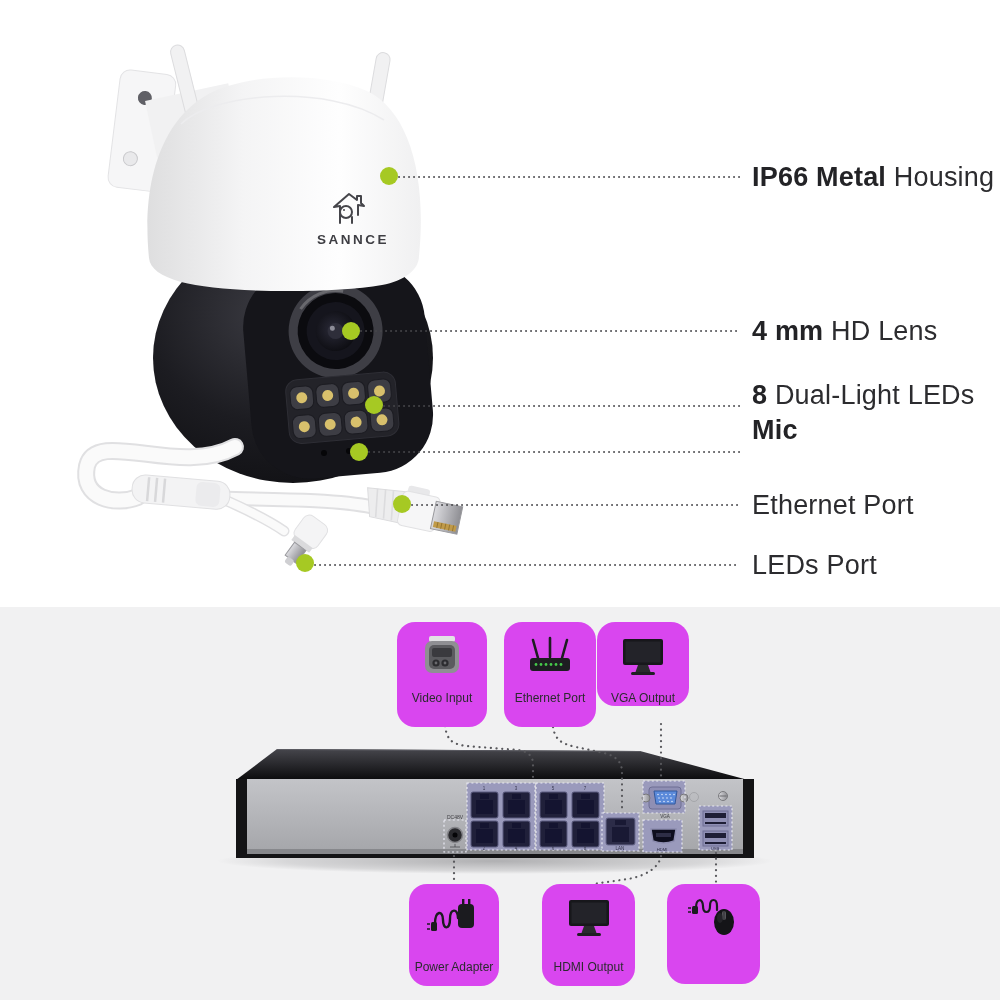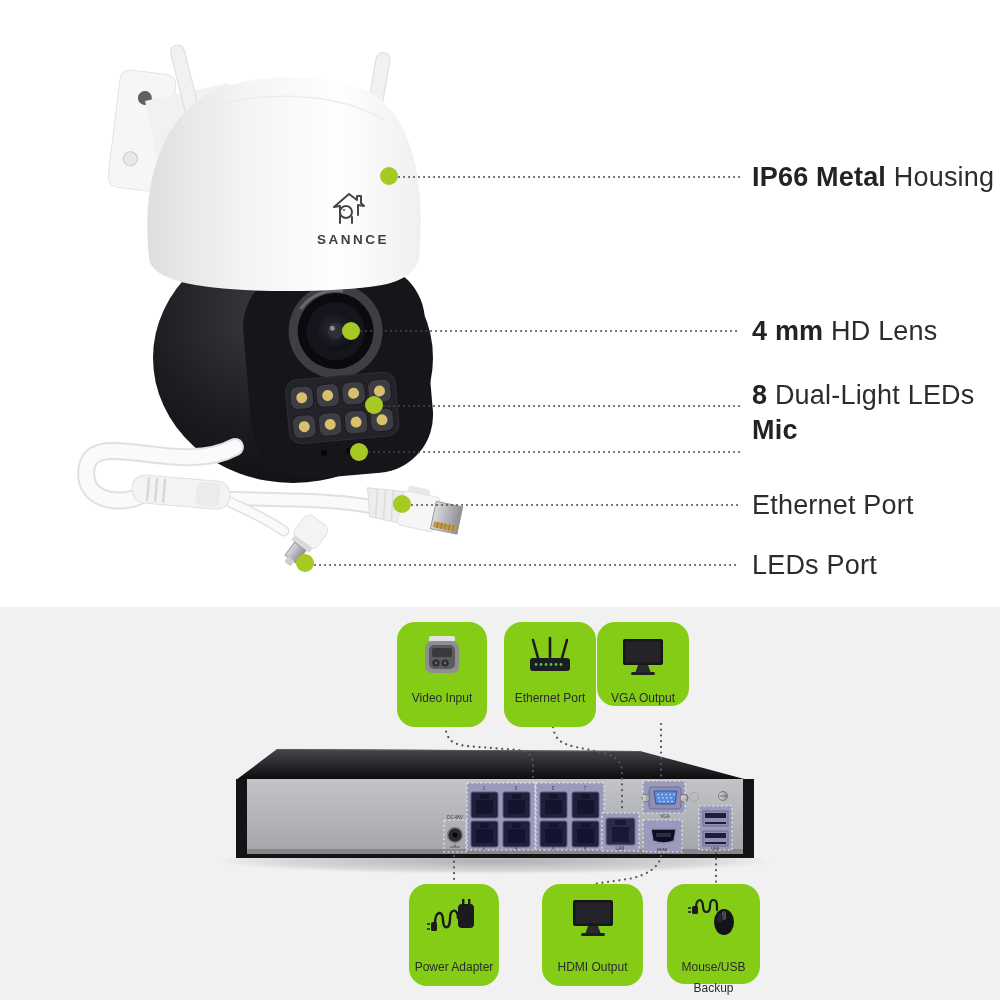--- a/index.html
+++ b/index.html
@@ -2,21 +2,21 @@
 <html><head>
 <meta charset="utf-8">
 <style>
   html,body{margin:0;padding:0;background:#ffffff;}
   .stage{position:relative;width:1000px;height:1000px;overflow:hidden;
          font-family:"Liberation Sans", sans-serif;background:#ffffff;}
   .bottom-section{position:absolute;left:0;top:607px;width:1000px;height:393px;background:#f1f1f2;}
   svg.artwork{position:absolute;left:0;top:0;}
   .callout{position:absolute;left:752px;font-size:27px;color:#2c2c2f;white-space:nowrap;line-height:26px;letter-spacing:.2px;}
   .callout b{font-weight:700;color:#232326;}
-  .card{position:absolute;background:#84cc16;border-radius:18px;}
+  .card{position:absolute;background:#d946ef;border-radius:18px;}
   .card .icon-wrap{position:absolute;left:0;top:10px;width:100%;display:flex;justify-content:center;}
   .card .card-label{position:absolute;left:-14px;right:-14px;text-align:center;font-size:12px;color:#2b2b2e;line-height:21px;}
   .card.top .card-label{top:66px;}
   .card.bot .card-label{top:54px;margin-top:19px;}
 </style>
 </head>
 <body>
 
 <div class="stage">
   <div class="bottom-section"></div>
@@ -344,21 +344,21 @@
         <path d="M8,30 C8,16 16,16 16,26 C16,36 23,36 23,25 C23,14 31,14 31,24" fill="none" stroke="#1b1b1f" stroke-width="2.4" stroke-linecap="round"></path>
         <rect x="4" y="28" width="6" height="9" rx="1.5" fill="#1b1b1f"></rect>
         <path d="M3,30 h-3 M3,35 h-3" stroke="#1b1b1f" stroke-width="1.6"></path>
         <rect x="31" y="10" width="16" height="24" rx="4" fill="#1b1b1f"></rect>
         <rect x="35" y="5" width="2.4" height="6" fill="#1b1b1f"></rect>
           <rect x="41" y="5" width="2.4" height="6" fill="#1b1b1f"></rect>
       </svg>
     </div>
     <div class="card-label">Power Adapter</div>
   </div>
-  <div class="card bot" style="left:542px;top:884px;width:101px;height:102px;">
+  <div class="card bot" style="left:542px;top:884px;width:93px;height:102px;">
     <div class="icon-wrap">
       <svg width="50" height="48" viewBox="0 0 50 48">
         <rect x="5" y="6" width="40" height="26" rx="2" fill="#17171b"></rect>
         <rect x="7.5" y="8.5" width="35" height="21" fill="#232329"></rect>
         <path d="M20,32 h10 l2.5,7 h-15 z" fill="#2a2a2e"></path>
         <rect x="13" y="39" width="24" height="3" rx="1.5" fill="#1f1f23"></rect>
       </svg>
     </div>
     <div class="card-label">HDMI Output</div>
   </div>
@@ -367,18 +367,14 @@
       <svg width="56" height="46" viewBox="0 0 56 46">
         <path d="M10,14 C10,4 17,4 17,12 C17,20 24,20 24,12 C24,4 31,4 31,12 L31,16" fill="none" stroke="#1b1b1f" stroke-width="2.2" stroke-linecap="round"></path>
         <rect x="6" y="12" width="6" height="8" rx="1.5" fill="#1b1b1f"></rect>
         <path d="M5,14 h-3 M5,18 h-3" stroke="#1b1b1f" stroke-width="1.5"></path>
         <ellipse cx="38" cy="28" rx="10" ry="13" fill="#141418"></ellipse>
         <rect x="36" y="17" width="4" height="9" rx="2" fill="#55555a"></rect>
         <path d="M38,26 v-9" stroke="#2e2e33" stroke-width="1"></path>
         <ellipse cx="34" cy="24" rx="3" ry="5" fill="#2a2a2f" opacity="0.7"></ellipse>
       </svg>
     </div>
-    <div class="card-label">
-      <div>Mouse/USB</div>
-      <div>Backup</div>
-    </div>
   </div>
 </div>
 
 </body></html>

